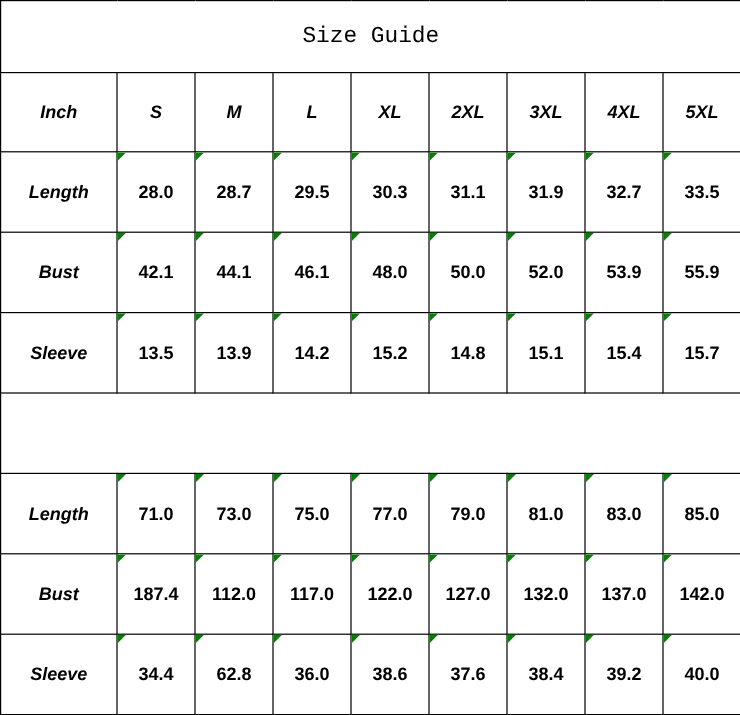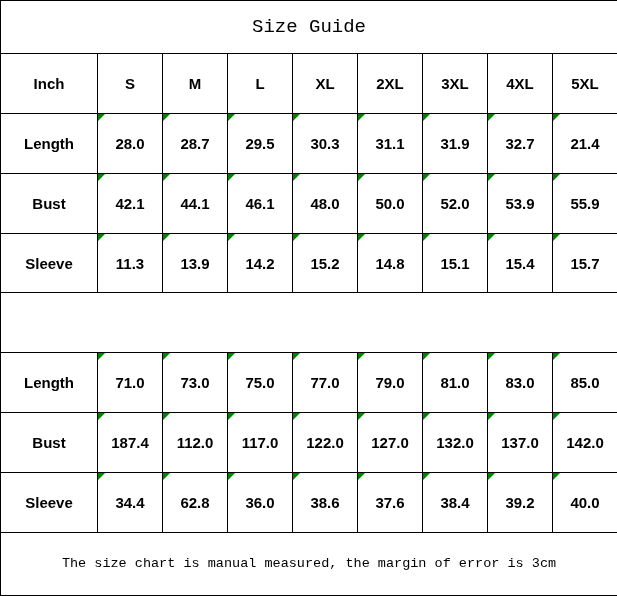--- a/index.html
+++ b/index.html
@@ -30,20 +30,21 @@
 
   td.title-cell {
     font-family: "Liberation Mono", "DejaVu Sans Mono", monospace;
     font-size: 19px;
     font-weight: normal;
     letter-spacing: 0px;
   }
   td.head-cell, td.label-cell {
     font-weight: bold;
     font-size: 15px;
+    font-style: italic;
   }
   td.num-cell {
     font-weight: bold;
     font-size: 15px;
   }
   td.footer-cell {
     font-family: "Liberation Mono", "DejaVu Sans Mono", monospace;
     font-size: 13.5px;
     font-weight: normal;
   }
@@ -92,38 +93,38 @@
 
   <tr class="r-std">
     <td class="label-cell">Length</td>
     <td class="num-cell"><span class="tri"></span><span>28.0</span></td>
     <td class="num-cell"><span class="tri"></span><span>28.7</span></td>
     <td class="num-cell"><span class="tri"></span><span>29.5</span></td>
     <td class="num-cell"><span class="tri"></span><span>30.3</span></td>
     <td class="num-cell"><span class="tri"></span><span>31.1</span></td>
     <td class="num-cell"><span class="tri"></span><span>31.9</span></td>
     <td class="num-cell"><span class="tri"></span><span>32.7</span></td>
-    <td class="num-cell"><span class="tri"></span><span>21.4</span></td>
+    <td class="num-cell"><span class="tri"></span><span>33.5</span></td>
   </tr>
 
   <tr class="r-std">
     <td class="label-cell">Bust</td>
     <td class="num-cell"><span class="tri"></span><span>42.1</span></td>
     <td class="num-cell"><span class="tri"></span><span>44.1</span></td>
     <td class="num-cell"><span class="tri"></span><span>46.1</span></td>
     <td class="num-cell"><span class="tri"></span><span>48.0</span></td>
     <td class="num-cell"><span class="tri"></span><span>50.0</span></td>
     <td class="num-cell"><span class="tri"></span><span>52.0</span></td>
     <td class="num-cell"><span class="tri"></span><span>53.9</span></td>
     <td class="num-cell"><span class="tri"></span><span>55.9</span></td>
   </tr>
 
   <tr class="r-std">
     <td class="label-cell">Sleeve</td>
-    <td class="num-cell"><span class="tri"></span><span>11.3</span></td>
+    <td class="num-cell"><span class="tri"></span><span>13.5</span></td>
     <td class="num-cell"><span class="tri"></span><span>13.9</span></td>
     <td class="num-cell"><span class="tri"></span><span>14.2</span></td>
     <td class="num-cell"><span class="tri"></span><span>15.2</span></td>
     <td class="num-cell"><span class="tri"></span><span>14.8</span></td>
     <td class="num-cell"><span class="tri"></span><span>15.1</span></td>
     <td class="num-cell"><span class="tri"></span><span>15.4</span></td>
     <td class="num-cell"><span class="tri"></span><span>15.7</span></td>
   </tr>
 
   <tr class="r-std">
@@ -160,19 +161,16 @@
     <td class="num-cell"><span class="tri"></span><span>34.4</span></td>
     <td class="num-cell"><span class="tri"></span><span>62.8</span></td>
     <td class="num-cell"><span class="tri"></span><span>36.0</span></td>
     <td class="num-cell"><span class="tri"></span><span>38.6</span></td>
     <td class="num-cell"><span class="tri"></span><span>37.6</span></td>
     <td class="num-cell"><span class="tri"></span><span>38.4</span></td>
     <td class="num-cell"><span class="tri"></span><span>39.2</span></td>
     <td class="num-cell"><span class="tri"></span><span>40.0</span></td>
   </tr>
 
-  <tr class="r-footer">
-    <td class="footer-cell" colspan="9">The size chart is manual measured, the margin of error is 3cm</td>
-  </tr>
 
 </tbody>
     </table>
 </div>
 
 </body></html>

